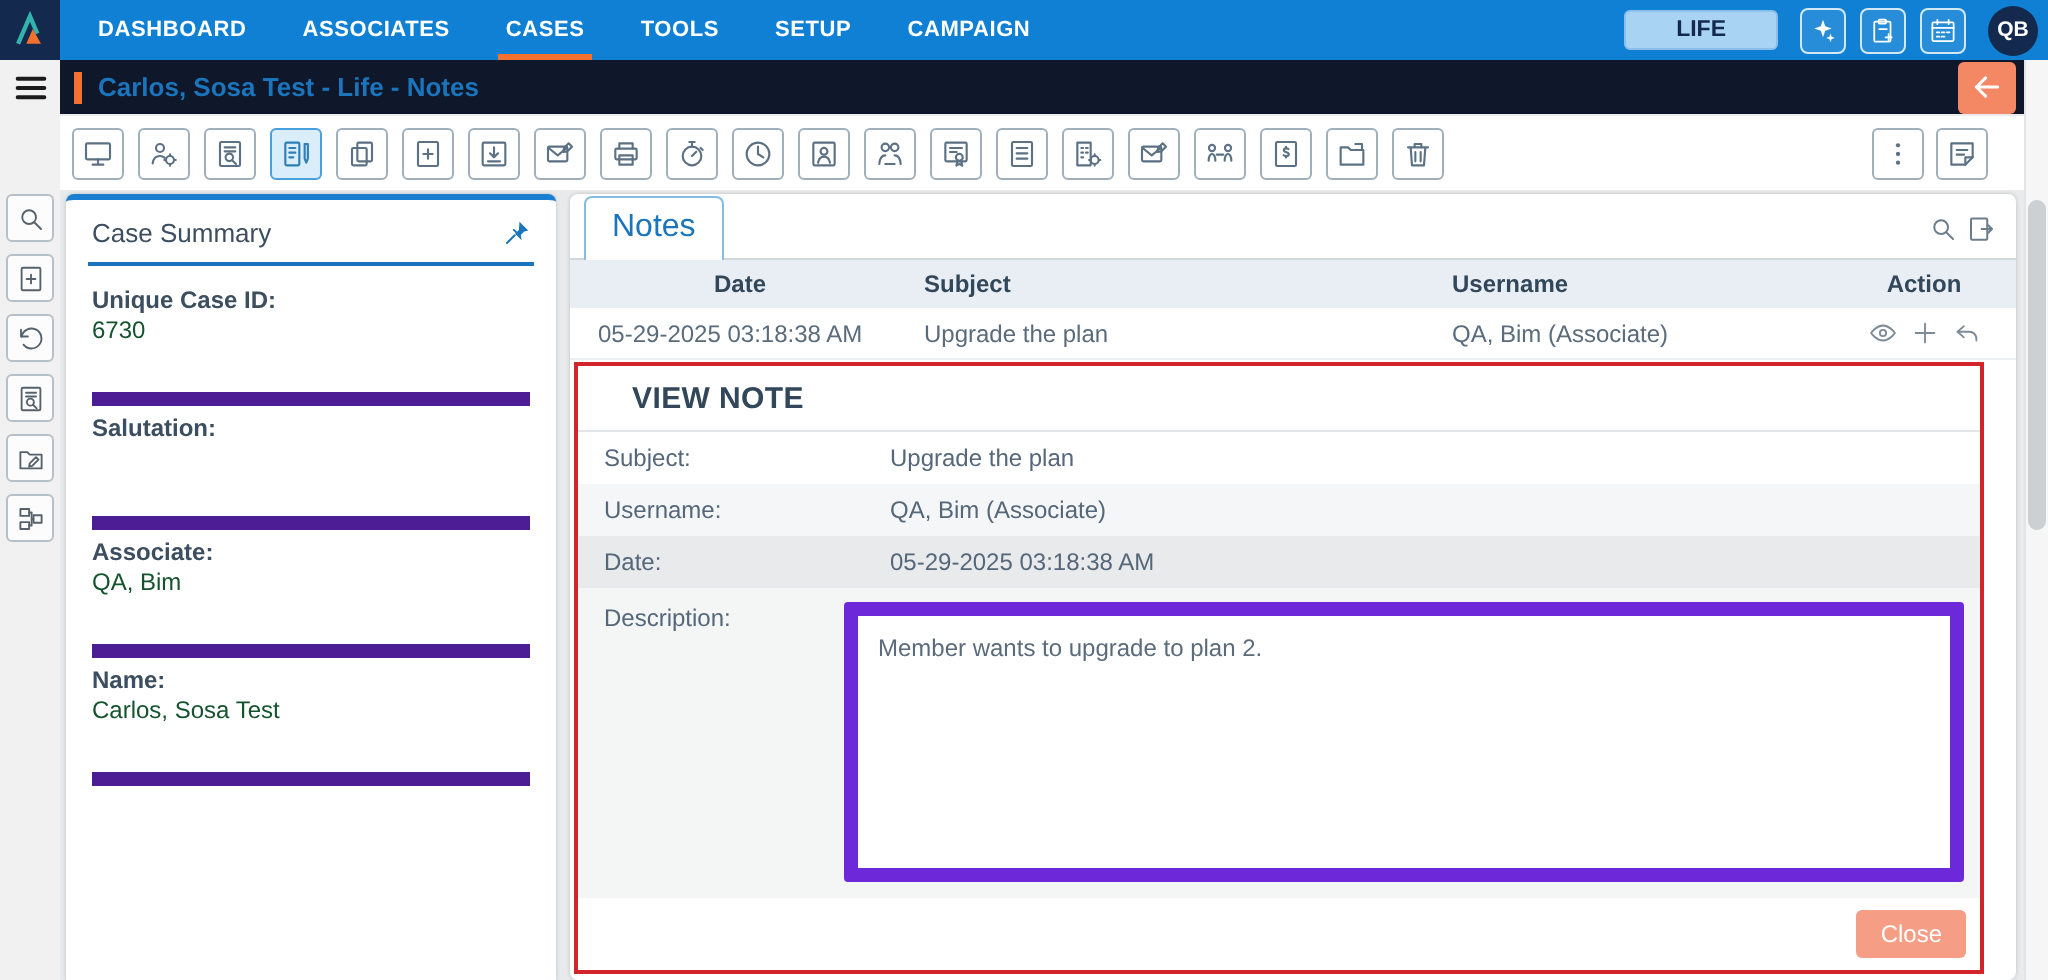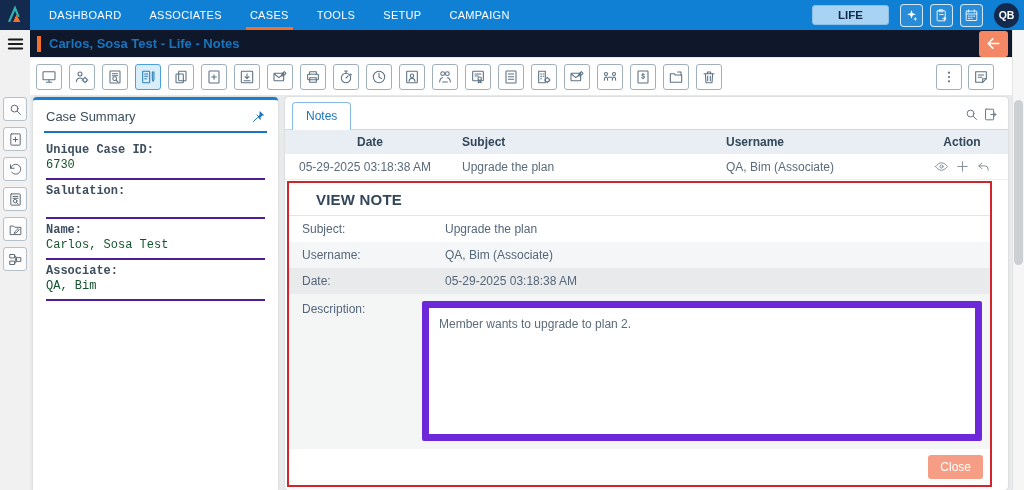--- a/index.html
+++ b/index.html
@@ -13,21 +13,21 @@
   svg.ic { width:16px; height:16px; fill:none; stroke:currentColor; stroke-width:1.6; stroke-linecap:round; stroke-linejoin:round; display:block; }
   svg.ic .f { fill:currentColor; stroke:none; }
   .lt { stroke:#33b3ad; fill:none; stroke-width:2.4; }
   .lo { fill:#f4702f; stroke:none; }
 
   
   .topnav { position:absolute; left:0; top:0; right:0; height:30px; background:var(--nav-blue,#1080d4); display:flex; align-items:stretch; }
   .logo { width:30px; background:var(--navy,#13294d); }
   .logo svg { width:22px; height:22px; }
   .nav-items { display:flex; margin-left:5px; }
-  .nav-item { color:#fff; font-size:11px; font-weight:normal; padding:0 14px; display:flex; align-items:center; position:relative; cursor:pointer; letter-spacing:.3px; }
+  .nav-item { color:#fff; font-size:11px; font-weight:bold; padding:0 14px; display:flex; align-items:center; position:relative; cursor:pointer; letter-spacing:.3px; }
   .nav-item.active::after { content:""; position:absolute; left:10px; right:10px; bottom:0; height:3px; background:var(--orange-accent,#f4702f); }
   .nav-right { margin-left:auto; display:flex; align-items:center; gap:11px; padding-right:5px; }
   .life-btn { background:#a9d3f2; color:var(--navy,#13294d); font-weight:bold; font-size:11.5px; padding:3px 25px; border-radius:3px; border:1px solid #8cc0ea; cursor:pointer; font-family:inherit; }
   .nav-icon-btn { width:23px; height:23px; border:1px solid rgba(255,255,255,.8); border-radius:4px; background:rgba(255,255,255,.10); color:#fff; cursor:pointer; }
   .nav-icon-btn svg.ic { width:15px; height:15px; stroke-width:1.4; }
   .avatar { width:25px; height:25px; border-radius:50%; background:var(--navy,#13294d); color:#fff; font-weight:bold; font-size:10.5px; cursor:pointer; }
 
   
   .leftrail { position:absolute; left:0; top:30px; width:30px; bottom:0; background:#f1f1f2; display:flex; flex-direction:column; align-items:center; z-index:2; }
   .hamburger { width:30px; height:28px; color:#1b1b1b; cursor:pointer; background:#f1f1f2; }
@@ -53,28 +53,28 @@
   
   .content { position:absolute; left:30px; top:95px; right:0; bottom:0; display:flex; gap:7px; padding:2px 16px 0 3px; }
 
   
   .summary-card { width:245px; flex:none; background:#fff; border-top:3px solid #1a7fd0; border-radius:4px 4px 0 0; box-shadow:0 0 2px rgba(0,0,0,.18); }
   .summary-head { display:flex; align-items:center; justify-content:space-between; margin:0 11px; padding:9px 1px 7px 2px; border-bottom:2px solid var(--link-blue,#1b75bc); }
   .summary-title { font-size:13px; color:#3c4e5f; }
   .summary-pin { color:var(--link-blue,#1b75bc); background:none; border:none; cursor:pointer; }
   .summary-pin svg.ic { width:15px; height:15px; }
   .summary-fields { padding:6px 13px 0; }
-  .sf { padding:4px 0 5px; border-bottom:2px solid #4c1d95;font-family:Liberation Mono, monospace; }
+  .sf { padding:4px 0 23px; border-bottom:7px solid #4c1d95; }
   .sf-label { font-weight:bold; color:#3c4e5f; font-size:12px; line-height:15px; }
   .sf-value { color:#14532d; font-size:12px; line-height:15px; min-height:13px; }
 
   
   .main-card { flex:1; background:#fff; border-radius:4px; box-shadow:0 0 2px rgba(0,0,0,.18); display:flex; flex-direction:column; min-width:0; }
   .tabs-row { display:flex; align-items:flex-end; padding:7px 10px 0 7px; border-bottom:1px solid #d0d8de; height:33px; }
-  .tab { border:1px solid #85bce4; border-bottom:none; border-radius:4px 4px 0 0; background:#fff; color:var(--link-blue,#1b75bc); font-size:12px; padding:6px 13px 7px; position:relative; top:1px; cursor:pointer; }
+  .tab { border:1px solid #85bce4; border-bottom:none; border-radius:4px 4px 0 0; background:#fff; color:var(--link-blue,#1b75bc); font-size:16px; padding:6px 13px 7px; position:relative; top:1px; cursor:pointer; }
   .tabs-icons { margin-left:auto; display:flex; gap:4px; align-items:center; padding-bottom:7px; color:#6b7c8a; }
   .tabs-icons .ticon { background:none; border:none; color:#6b7c8a; cursor:pointer; padding:0; }
   .tabs-icons svg.ic { width:15px; height:15px; }
 
   .thead { display:flex; background:var(--table-header-bg,#e8eef4); font-weight:bold; color:#33475b; font-size:12px; padding:5px 0; }
   .trow { display:flex; padding:5px 0; color:#5a6b7b; font-size:12px; border-bottom:1px solid #eceff1; align-items:center; }
   .col-date { width:170px; flex:none; text-align:center; }
   .trow .col-date { text-align:left; padding-left:14px; }
   .col-subject { flex:1; padding-left:7px; min-width:0; }
   .col-user { width:190px; flex:none; }
@@ -354,26 +354,26 @@
       <div class="summary-fields" id="summary-fields">
           <div class="sf">
             <div class="sf-label">Unique Case ID:</div>
             <div class="sf-value">6730</div>
           </div>
           <div class="sf">
             <div class="sf-label">Salutation:</div>
             <div class="sf-value"></div>
           </div>
           <div class="sf">
+            <div class="sf-label">Associate:</div>
+            <div class="sf-value">QA, Bim</div>
+          </div>
+          <div class="sf">
             <div class="sf-label">Name:</div>
             <div class="sf-value">Carlos, Sosa Test</div>
-          </div>
-          <div class="sf">
-            <div class="sf-label">Associate:</div>
-            <div class="sf-value">QA, Bim</div>
           </div>
         </div>
     </div>
 
     <div class="main-card">
       <div class="tabs-row">
         <div class="tab">Notes</div>
         <div class="tabs-icons" id="tab-icons">
             <button class="ticon fc">
               <svg class="ic" viewBox="0 0 24 24">

